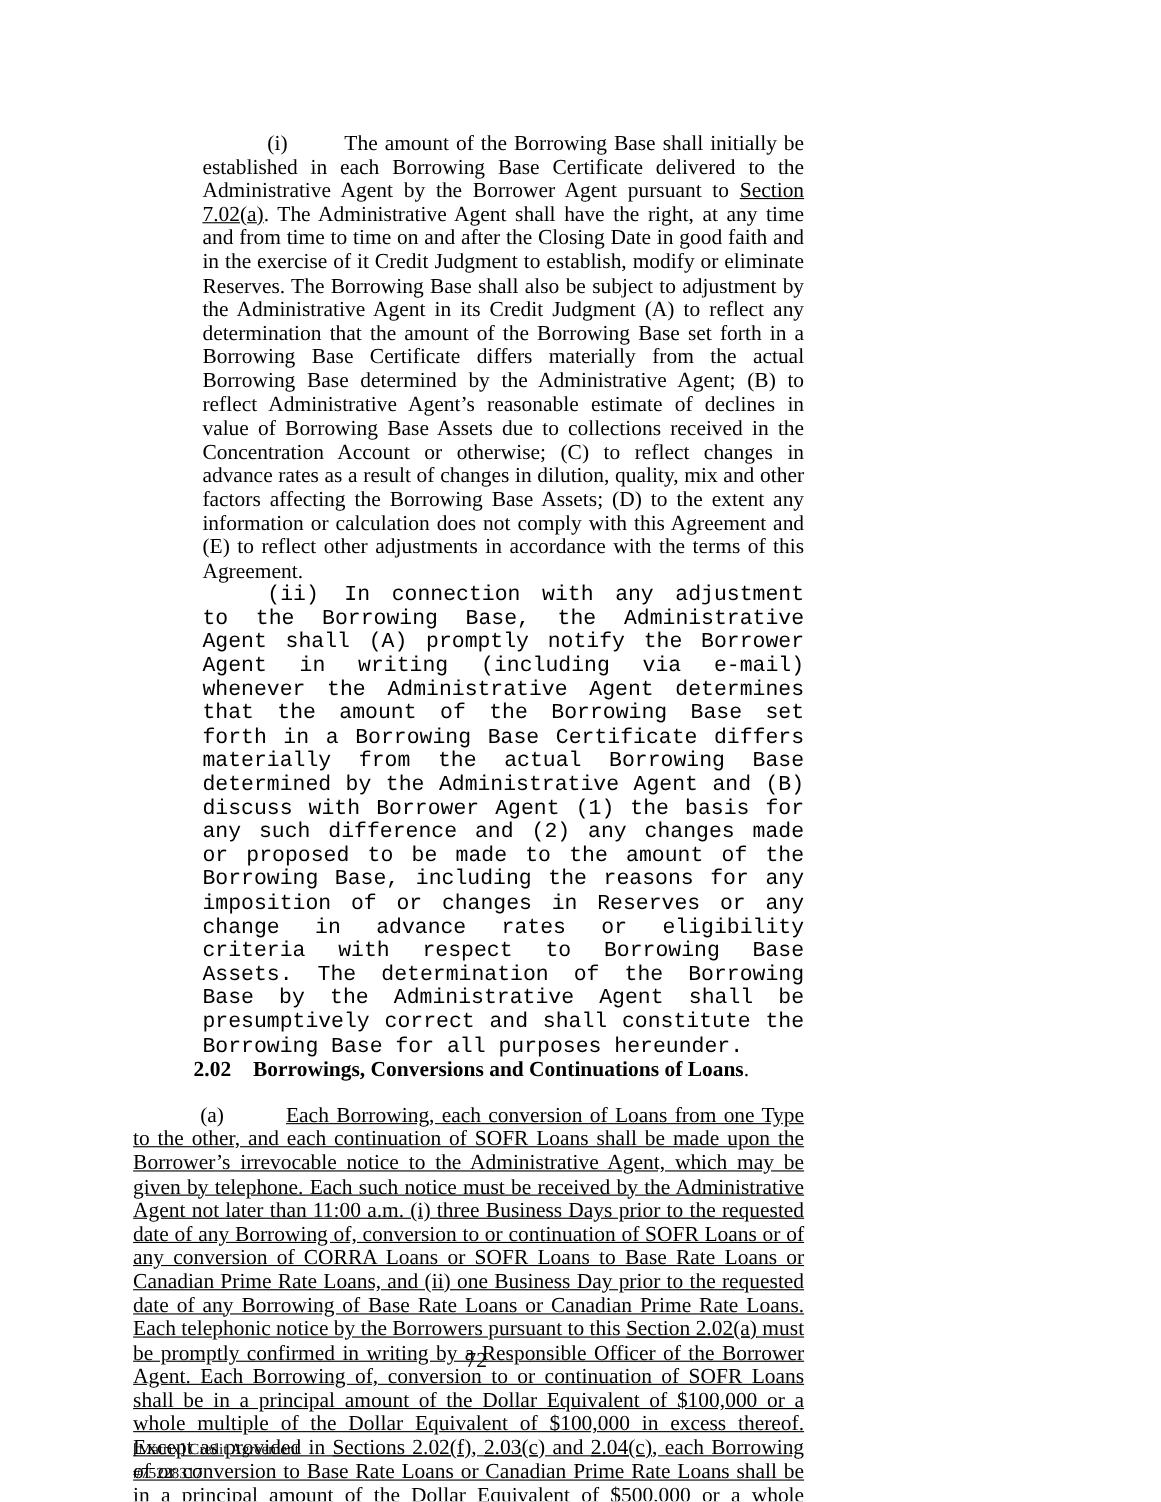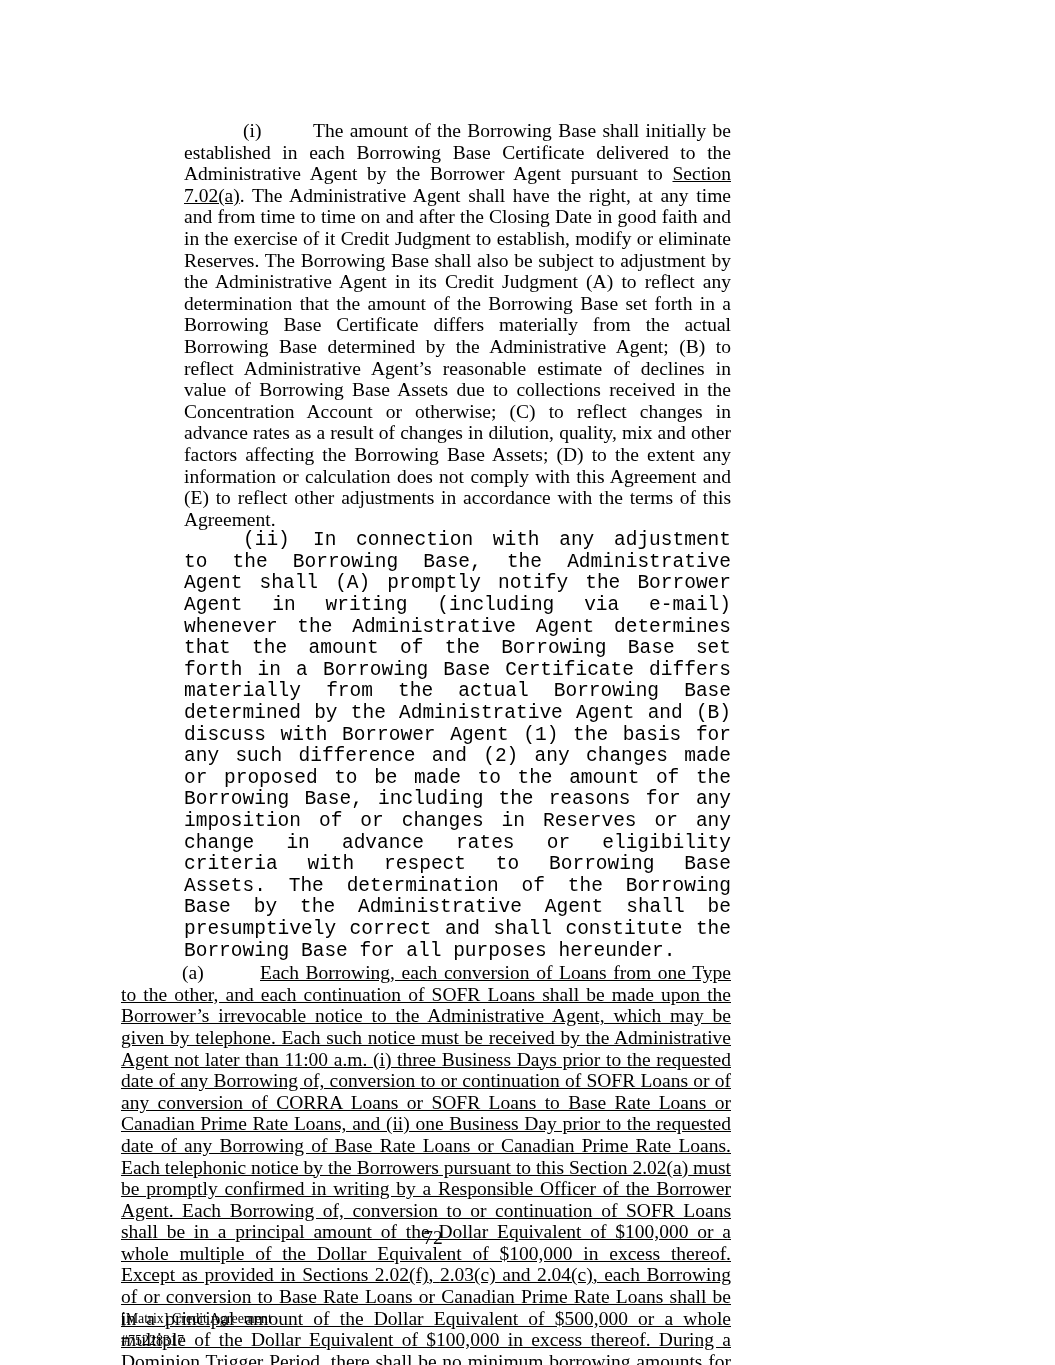--- a/index.html
+++ b/index.html
@@ -66,20 +66,21 @@
 
 <div class="page">
   <div class="content">
 
     <div class="indent">
       <p class="para p-sub p-i"><span class="label label-sub">(i)</span><span>The amount of the Borrowing Base shall initially be established in each Borrowing Base Certificate delivered to the Administrative Agent by the Borrower Agent pursuant to </span><span class="u">Section 7.02(a)</span><span>. The Administrative Agent shall have the right, at any time and from time to time on and after the Closing Date in good faith and in the exercise of it Credit Judgment to establish, modify or eliminate Reserves. The Borrowing Base shall also be subject to adjustment by the Administrative Agent in its Credit Judgment (A) to reflect any determination that the amount of the Borrowing Base set forth in a Borrowing Base Certificate differs materially from the actual Borrowing Base determined by the Administrative Agent; (B) to reflect Administrative Agent’s reasonable estimate of declines in value of Borrowing Base Assets due to collections received in the Concentration Account or otherwise; (C) to reflect changes in advance rates as a result of changes in dilution, quality, mix and other factors affecting the Borrowing Base Assets; (D) to the extent any information or calculation does not comply with this Agreement and (E) to reflect other adjustments in accordance with the terms of this Agreement.</span></p>
 
       <p class="para p-sub p-ii"><span class="label label-sub">(ii)</span><span>In connection with any adjustment to the Borrowing Base, the Administrative Agent shall (A) promptly notify the Borrower Agent in writing (including via e-mail) whenever the Administrative Agent determines that the amount of the Borrowing Base set forth in a Borrowing Base Certificate differs materially from the actual Borrowing Base determined by the Administrative Agent and (B) discuss with Borrower Agent (1) the basis for any such difference and (2) any changes made or proposed to be made to the amount of the Borrowing Base, including the reasons for any imposition of or changes in Reserves or any change in advance rates or eligibility criteria with respect to Borrowing Base Assets. The determination of the Borrowing Base by the Administrative Agent shall be presumptively correct and shall constitute the Borrowing Base for all purposes hereunder.</span></p>
     </div>
 
+    <p class="heading"><span class="label-h">2.02</span><span>Borrowings, Conversions and Continuations of Loans</span><span class="h-period">.</span></p>
 
     <p class="para p-a"><span class="label label-a">(a)</span><span>Each Borrowing, each conversion of Loans from one Type to the other, and each continuation of SOFR Loans shall be made upon the Borrower’s irrevocable notice to the Administrative Agent, which may be given by telephone. Each such notice must be received by the Administrative Agent not later than 11:00 a.m. (i) three Business Days prior to the requested date of any Borrowing of, conversion to or continuation of SOFR Loans or of any conversion of CORRA Loans or SOFR Loans to Base Rate Loans or Canadian Prime Rate Loans, and (ii) one Business Day prior to the requested date of any Borrowing of Base Rate Loans or Canadian Prime Rate Loans. Each telephonic notice by the Borrowers pursuant to this </span><span class="u">Section 2.02(a)</span><span> must be promptly confirmed in writing by a Responsible Officer of the Borrower Agent. Each Borrowing of, conversion to or continuation of SOFR Loans shall be in a principal amount of the Dollar Equivalent of $100,000 or a whole multiple of the Dollar Equivalent of $100,000 in excess thereof. Except as provided in </span><span class="u">Sections 2.02(f)</span><span>, </span><span class="u">2.03(c)</span><span> and </span><span class="u">2.04(c)</span><span>, each Borrowing of or conversion to Base Rate Loans or Canadian Prime Rate Loans shall be in a principal amount of the Dollar Equivalent of $500,000 or a whole multiple of the Dollar Equivalent of $100,000 in excess thereof. During a Dominion Trigger Period, there shall be no minimum borrowing amounts for Base Rate Loans or Canadian Prime Rate Loans. Each such notice (whether telephonic or written) shall specify (i) the principal amount of Loans to be borrowed, converted or continued, (ii) the Type of Loans to be borrowed or to which existing Loans are to be converted, (iii) the requested date of the Borrowing, conversion or continuation, as the case may be (which shall be a Business Day) and (iv) if applicable, the duration of the Interest Period with respect thereto. If the Borrowers fail to specify a Type of Loan or if the Borrowers fail to give a timely notice requesting a conversion or continuation, then the applicable Loans shall be made as, or converted to, Base Rate Loans. Any such automatic</span></p>
 
   </div>
 
   <div class="page-number">72</div>
 
   <div class="footer">
     <div>[Matrix] Credit Agreement</div>
     <div>#75228317</div>

